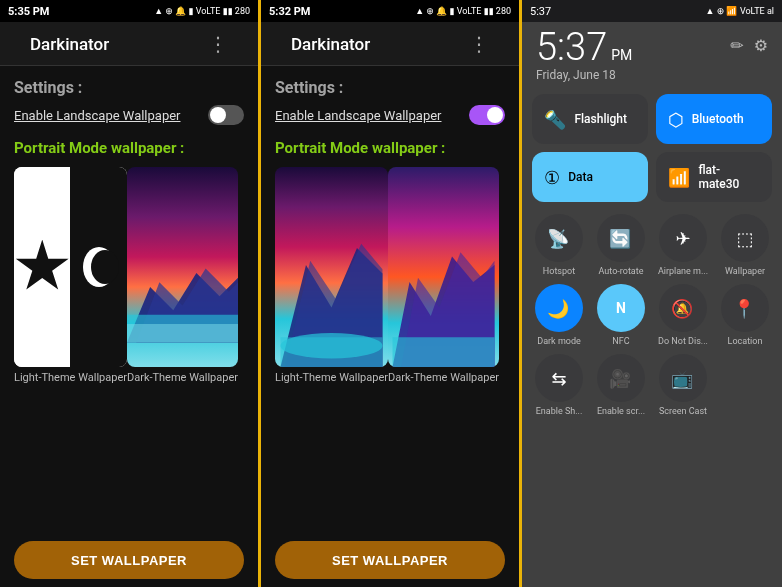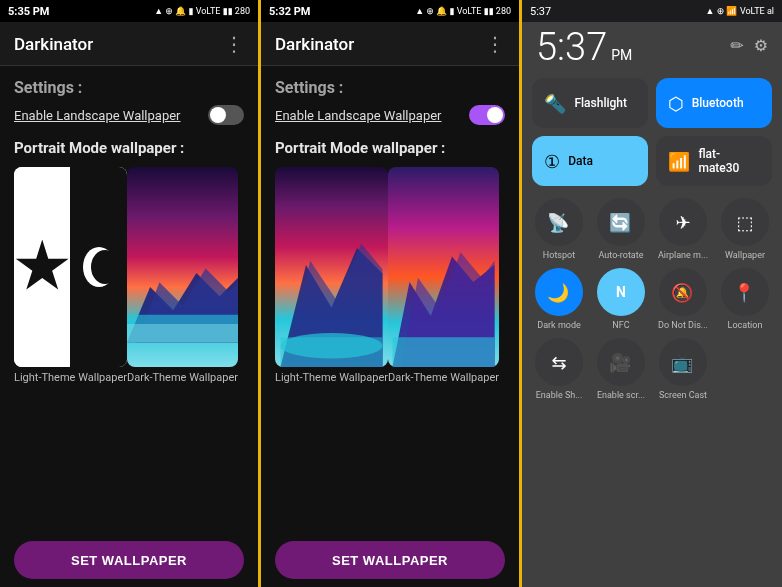--- a/index.html
+++ b/index.html
@@ -37,21 +37,21 @@
     }
     .status-time { font-weight: bold; font-size: 11px; }
     .status-icons { display: flex; gap: 3px; align-items: center; font-size: 9px; }
 
     .app-bar {
       height: 44px;
       background: #1a1a1a;
       display: flex;
       align-items: center;
       justify-content: space-between;
-      padding: 0 14px;
+      padding: 0 30px;
       border-bottom: 1px solid #333;
     }
     .app-title {
       font-size: 17px;
       font-weight: 500;
       color: #fff;
     }
     .menu-dots {
       font-size: 20px;
       color: #aaa;
@@ -99,21 +99,21 @@
       background: #fff;
       position: absolute;
       top: 2px;
     }
     .toggle-switch.off .toggle-knob { left: 2px; }
     .toggle-switch.on .toggle-knob { left: 18px; }
 
     .portrait-label {
       font-size: 15px;
       font-weight: bold;
-      color: #e5e5e5;
+      color: #84cc16;
       margin-bottom: 10px;
     }
 
     .wallpaper-row {
       display: flex;
       margin-bottom: 8px;
     }
 
     .wallpaper-thumb {
       flex: 1;
@@ -140,21 +140,21 @@
       text-align: center;
       font-size: 11px;
       color: #bbb;
       margin-top: 4px;
     }
 
     .set-wallpaper-btn {
       width: calc(100% - 28px);
       margin: 8px 14px;
       height: 38px;
-      background: #701a75;
+      background: #a16207;
       border: none;
       border-radius: 20px;
       color: #fff;
       font-size: 13px;
       font-weight: bold;
       cursor: pointer;
       letter-spacing: 0.5px;
     }
 
     
@@ -366,20 +366,21 @@
     <div style="display:flex; justify-content:space-between; align-items:flex-start;">
       <div class="qs-time">
         <span style="font-size:38px; font-weight:300;">5:37</span>
         <span class="qs-time-pm">PM</span>
       </div>
       <div style="display:flex; gap:10px; padding-top:8px;">
         <span style="font-size:16px; color:#bbb; cursor:pointer;">✏</span>
         <span style="font-size:16px; color:#bbb; cursor:pointer;">⚙</span>
       </div>
     </div>
+    <div class="qs-date">Friday, June 18</div>
   </div>
 
   <div class="qs-tiles">
     <div class="qs-row">
       <div class="qs-tile inactive">
         <span class="qs-tile-icon">🔦</span>
         <span>Flashlight</span>
       </div>
       <div class="qs-tile active-blue">
         <span class="qs-tile-icon">⬡</span>

